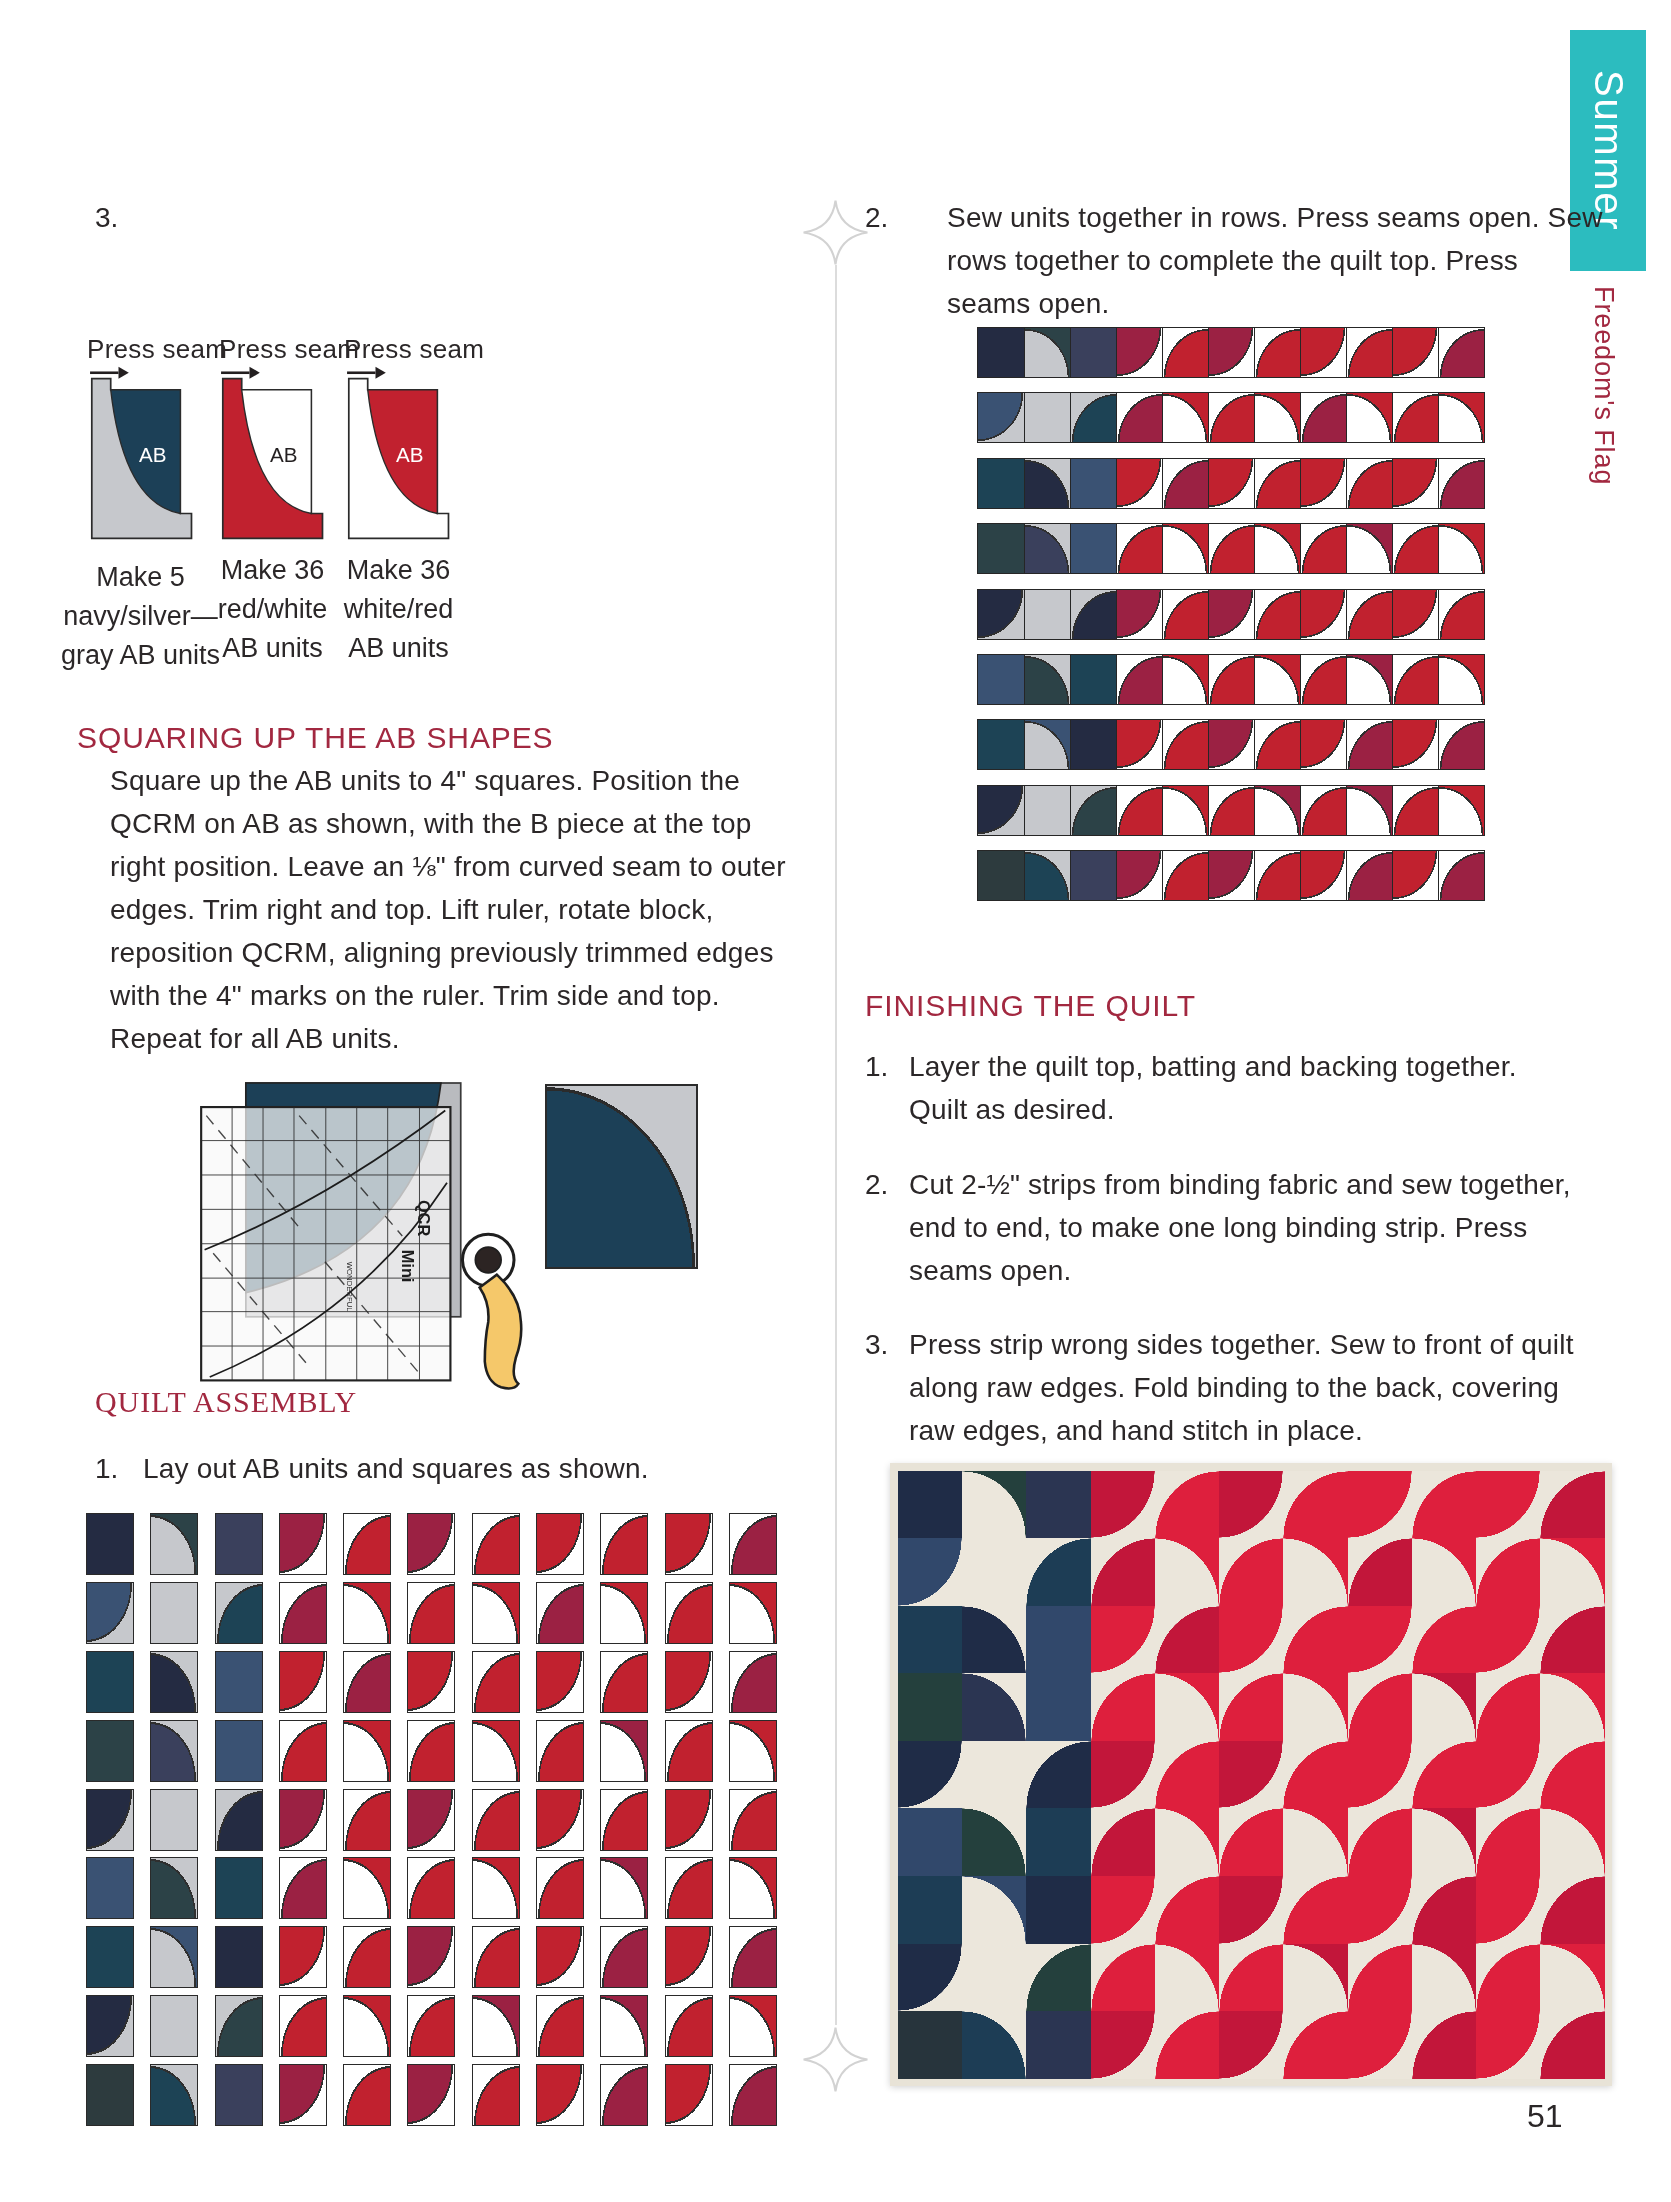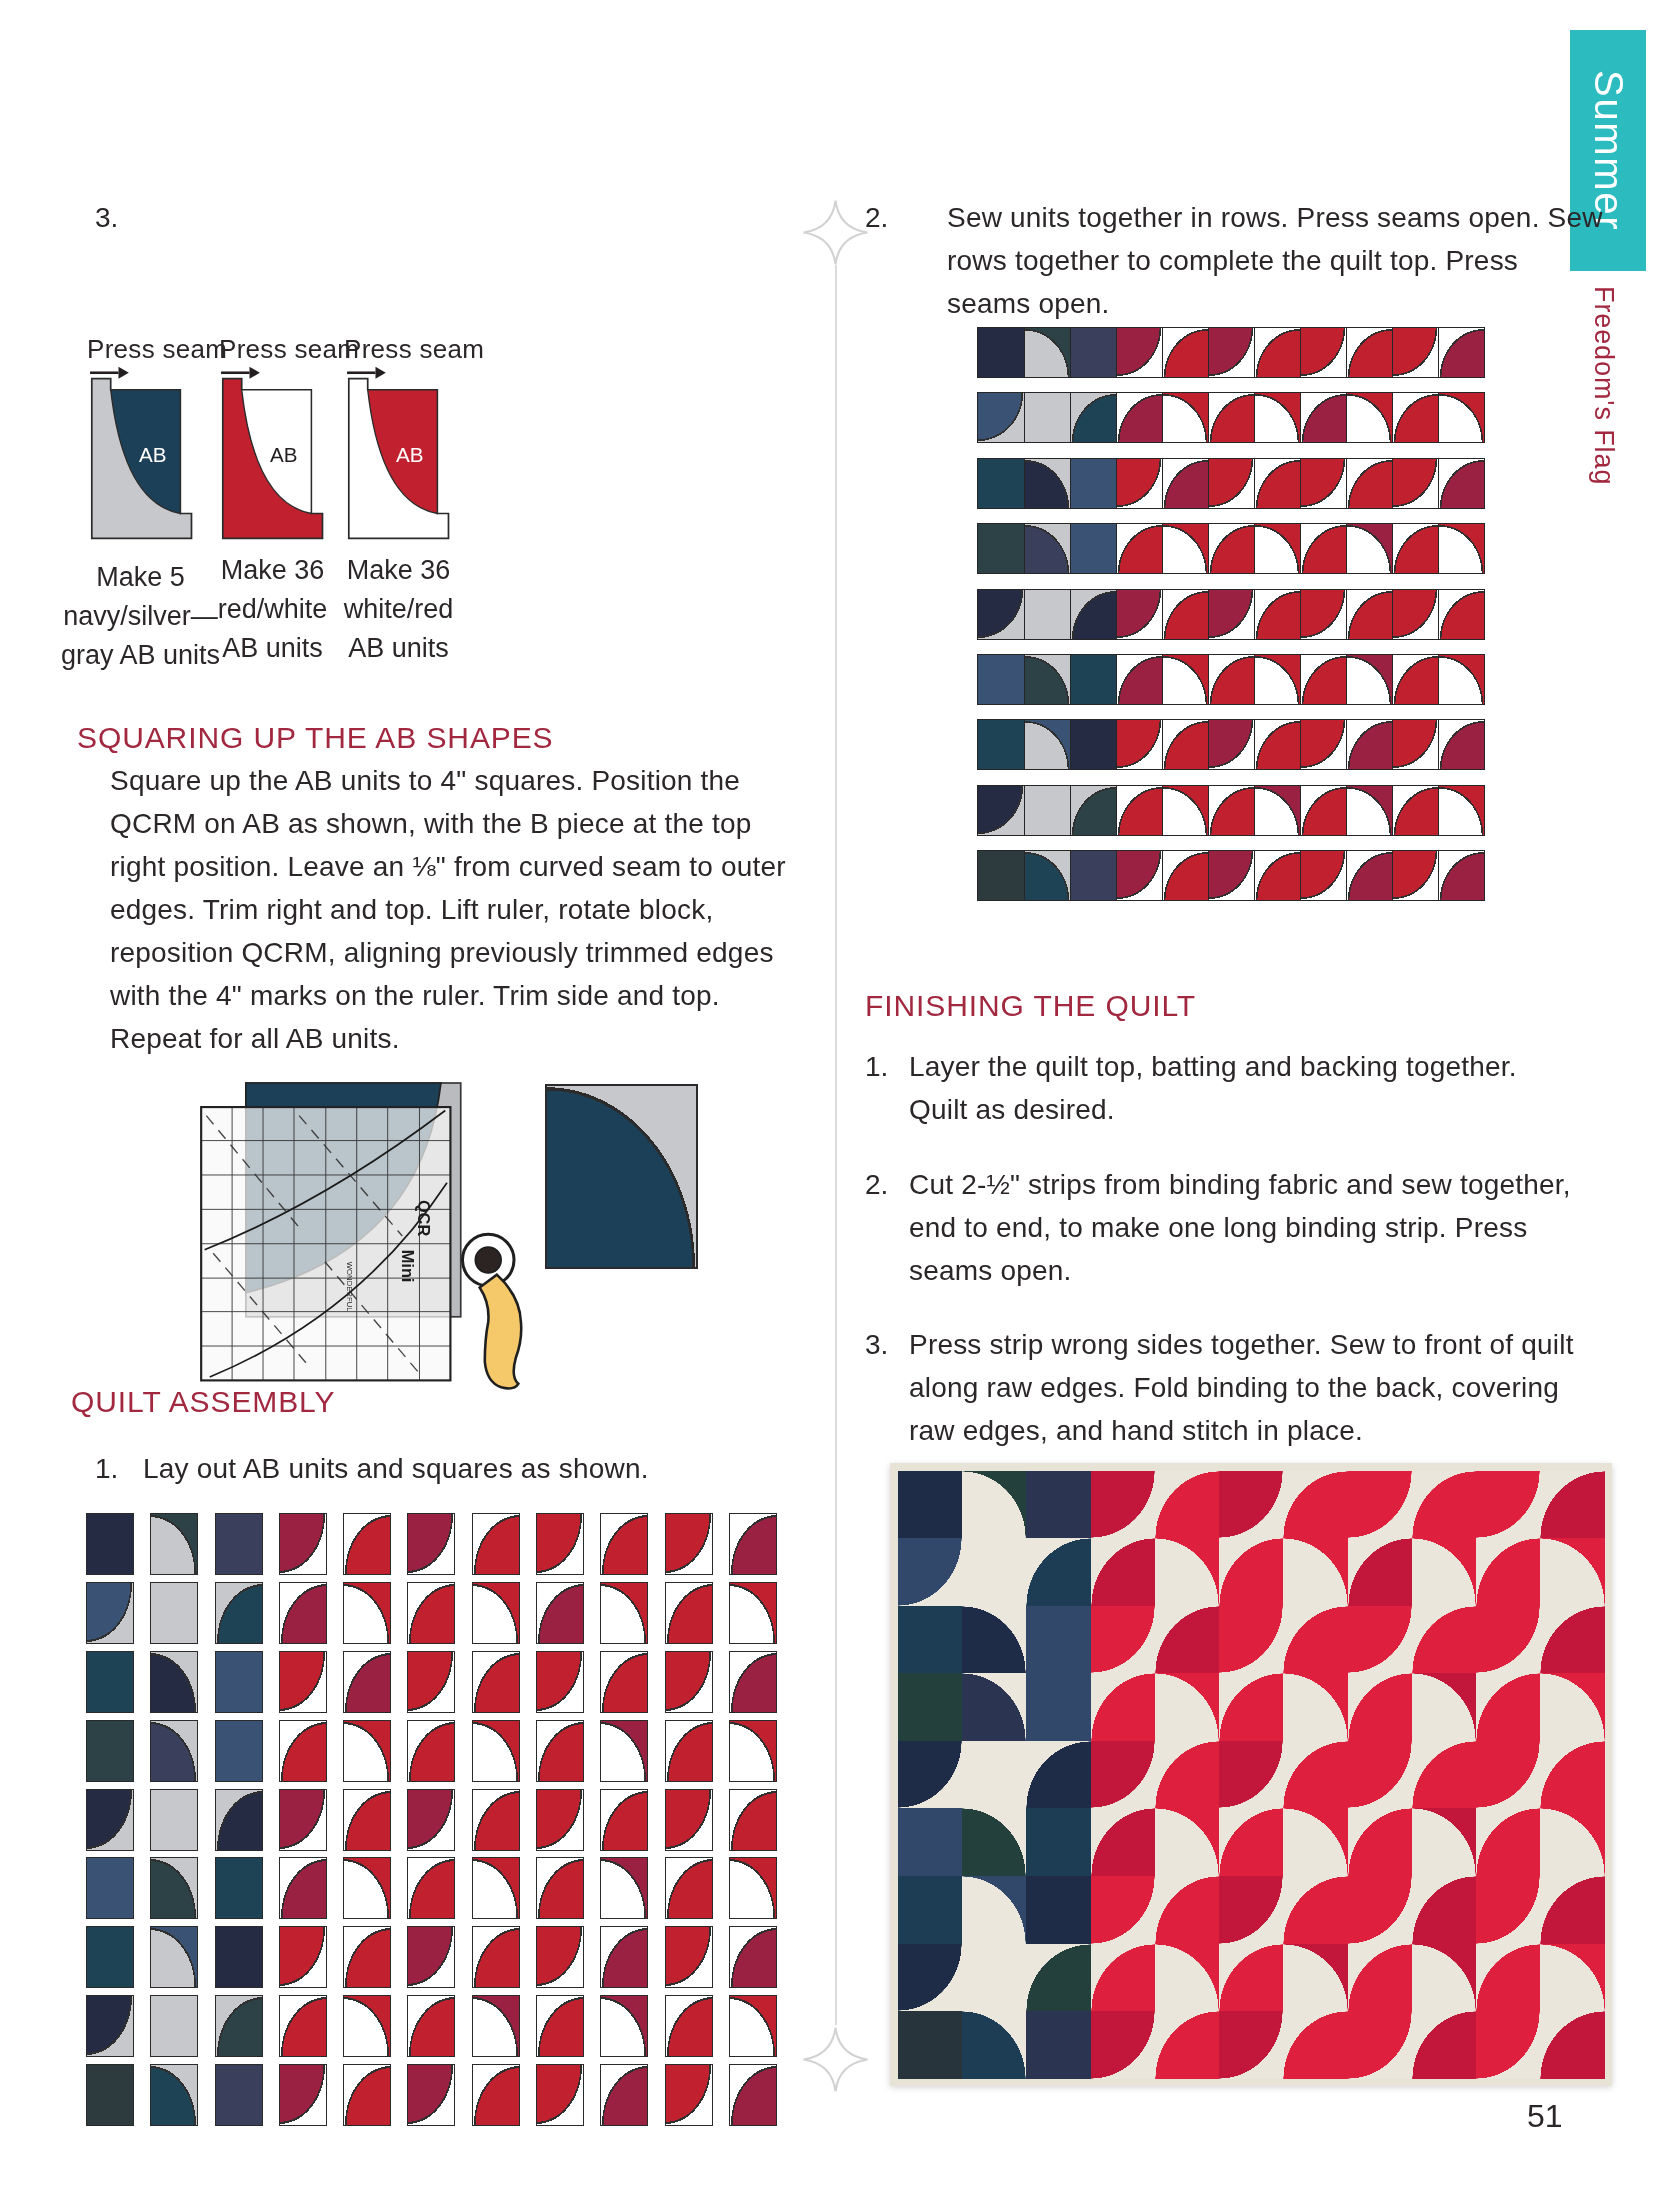--- a/index.html
+++ b/index.html
@@ -136,21 +136,21 @@
     <g>
       <circle cx="340" cy="208" r="30" fill="#ffffff" stroke="#1f1f1f" stroke-width="3.5"></circle>
       <circle cx="340" cy="208" r="15" fill="#2c2423" stroke="#1f1f1f" stroke-width="2"></circle>
       <path d="M350,225 Q377,250 378,280 Q380,300 372,322 Q366,344 375,352 Q370,360 355,356 Q338,350 336,326 Q336,300 340,280 Q342,258 330,240 Z" fill="#f5c86a" stroke="#1f1f1f" stroke-width="3"></path>
     </g>
   </svg>
 
   <div class="abs trimmed-block" style="left:545px;top:1084px;width:153px;height:185px;
        background:radial-gradient(farthest-side at 0% 100%, #1c4057 0 97.5%, #2b2b2b 97.5% 99.3%, #c6c8cc 99.3%);"></div>
 
-  <div class="abs sec-heading" style="left:71px;top:1385px;">QUILT ASSEMBLY</div>
+  <div class="abs sec-heading" style="left:95px;top:1385px;font-family:Liberation Serif, serif;">QUILT ASSEMBLY</div>
   <div class="abs list-num" style="left:95px;top:1447px;">1.</div>
   <div class="abs body-text" style="left:143px;top:1447px;width:671px;">Lay out AB units and squares as shown.</div>
 
   <div id="assembly-grid" class="abs" style="left:86px;top:1513px;">
       <div class="qcell" style="background: rgb(36, 43, 66);"></div>
       <div class="qcell" style="background: radial-gradient(farthest-side at 0% 100%, rgb(198, 200, 204) 0px, rgb(198, 200, 204) 94.5%, rgb(47, 47, 47) 94.5%, rgb(47, 47, 47) 98%, rgb(44, 66, 71) 98%);"></div>
       <div class="qcell" style="background: rgb(58, 64, 92);"></div>
       <div class="qcell" style="background: radial-gradient(farthest-side at 0% 0%, rgb(155, 33, 67) 0px, rgb(155, 33, 67) 94.5%, rgb(47, 47, 47) 94.5%, rgb(47, 47, 47) 98%, rgb(255, 255, 255) 98%);"></div>
       <div class="qcell" style="background: radial-gradient(farthest-side at 100% 100%, rgb(193, 33, 47) 0px, rgb(193, 33, 47) 94.5%, rgb(47, 47, 47) 94.5%, rgb(47, 47, 47) 98%, rgb(255, 255, 255) 98%);"></div>
       <div class="qcell" style="background: radial-gradient(farthest-side at 0% 0%, rgb(155, 33, 67) 0px, rgb(155, 33, 67) 94.5%, rgb(47, 47, 47) 94.5%, rgb(47, 47, 47) 98%, rgb(255, 255, 255) 98%);"></div>

